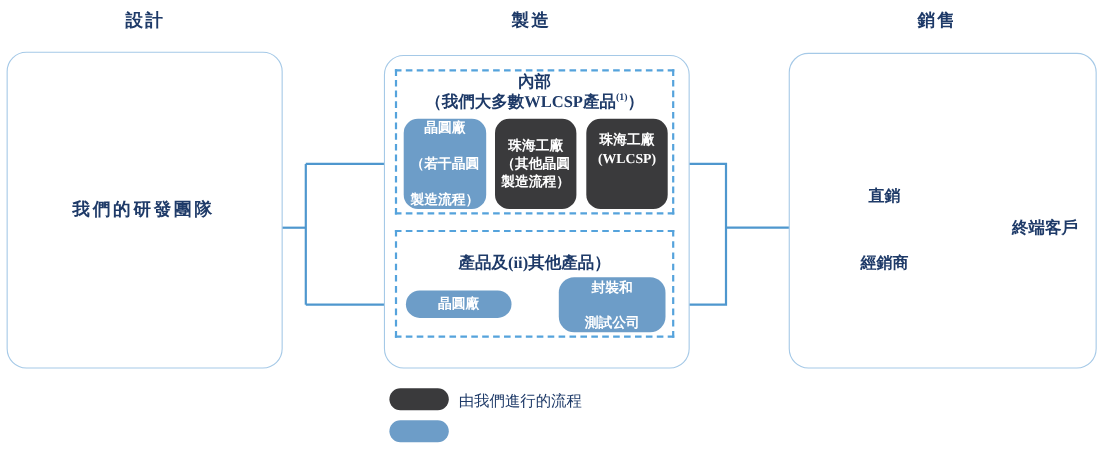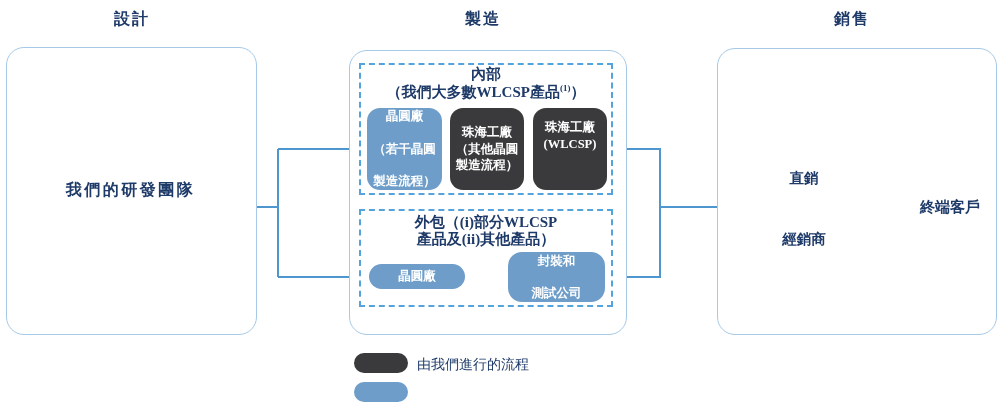--- a/index.html
+++ b/index.html
@@ -83,21 +83,20 @@
     <span>珠海工廠</span>
     <span>（其他晶圓</span>
     <span>製造流程）</span>
   </div>
   <div class="abs pbox fill-ours top" style="left:533px;top:108px;width:74px;height:82px;">
     <span>珠海工廠</span>
     <span>(WLCSP)</span>
   </div>
 
   <div class="abs dashed-box" style="left:359px;top:209px;width:254px;height:98px;box-sizing:border-box;"></div>
-  <div class="abs blk-title" style="left:486px;top:213px;transform:translateX(-50%);">外包（(i)部分WLCSP</div>
   <div class="abs blk-title" style="left:486px;top:230px;transform:translateX(-50%);">產品及(ii)其他產品）</div>
 
   <div class="abs pill fill-third" style="left:369px;top:264px;width:96px;height:25px;">晶圓廠</div>
   <div class="abs pbox fill-third" style="left:508px;top:252px;width:97px;height:50px;border-radius:14px;">
     <span>封裝和</span>
     <span>測試公司</span>
   </div>
 
   <div class="abs outer-box" style="left:717px;top:48px;width:278px;height:285px;"></div>
   <div class="abs sales-label" style="left:804px;top:178px;">直銷</div>

